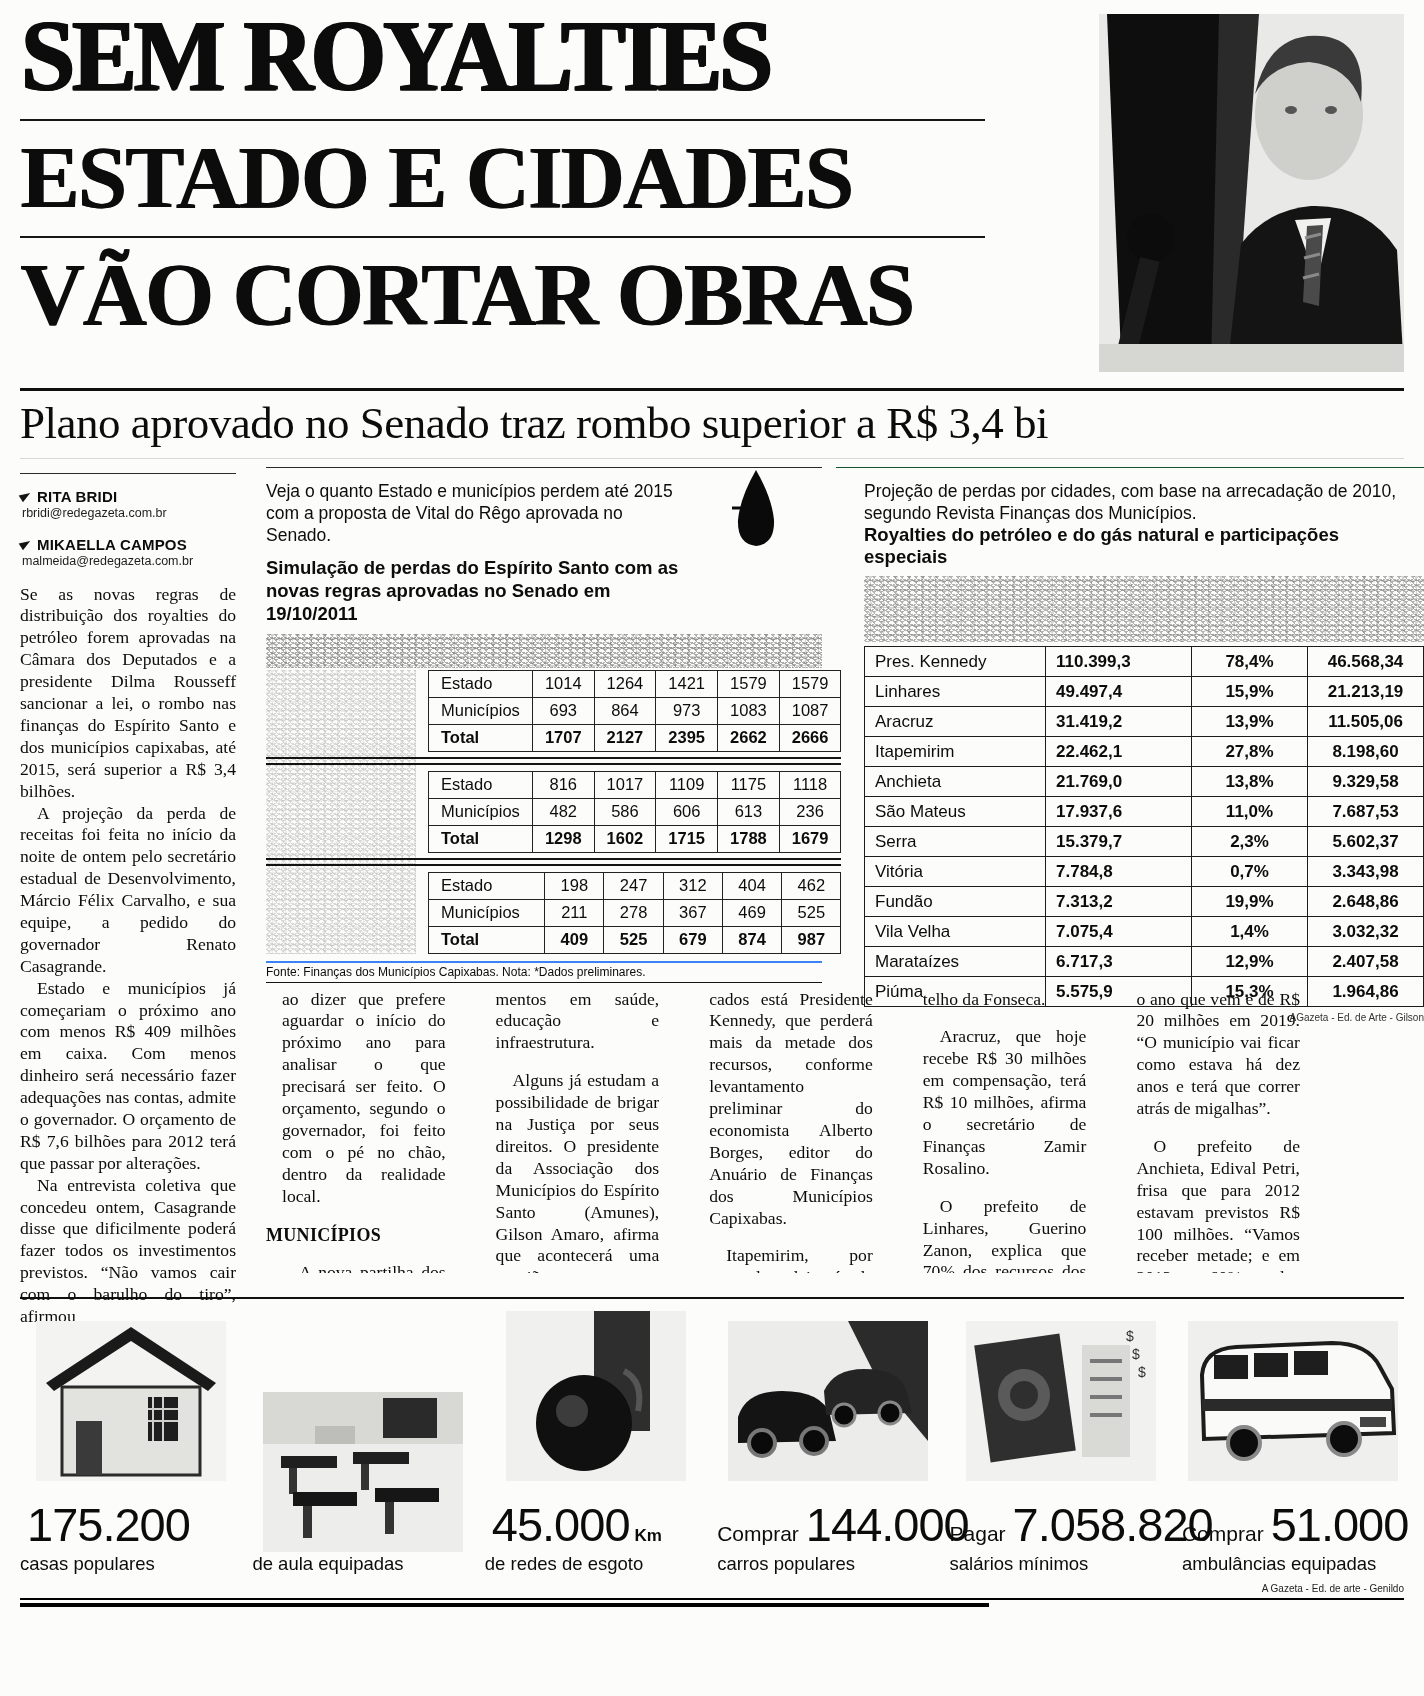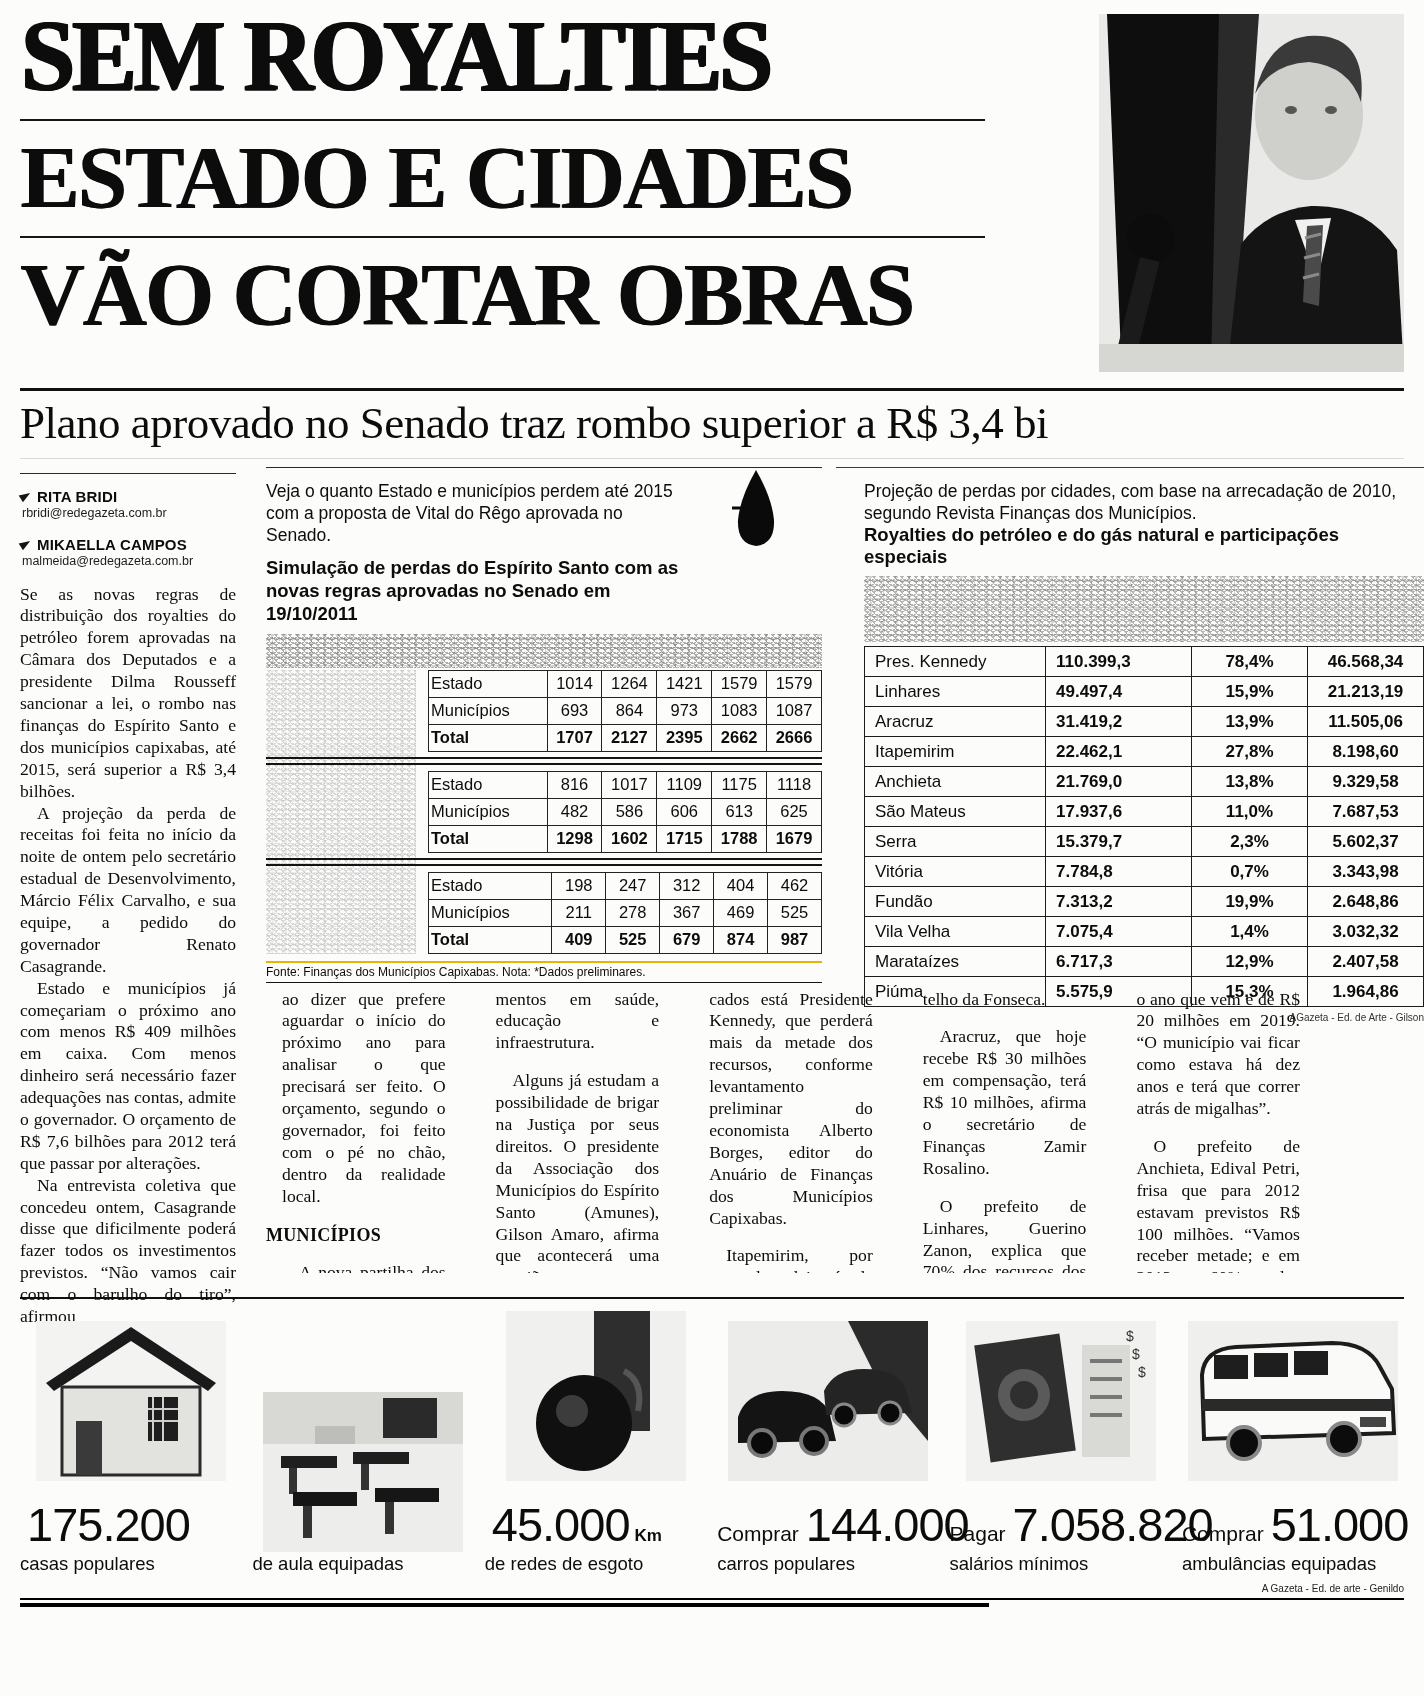--- a/index.html
+++ b/index.html
@@ -54,26 +54,26 @@
       repeating-conic-gradient(rgba(10,10,10,.40) 0 11%, transparent 0 29%),
       repeating-conic-gradient(rgba(10,10,10,.22) 0 7%, transparent 0 23%);
     background-size:7px 5px, 13px 9px;
   }
   .noise-strip{height:34px;margin:8px 0 2px 0;opacity:.8;}
   .tables-zone{display:flex;}
   .tables-left-noise{width:150px;flex:none;margin-right:12px;opacity:.35;}
   .mini-tables{flex:1;}
   table{border-collapse:collapse;font-family:"Liberation Sans",sans-serif;}
   .mini-tables table{width:100%;font-size:16.5px;}
-  .mini-tables td{border:1.6px solid #222;padding:1px 2px;height:24px;}
+  .mini-tables td{border:1.6px solid #222;padding:1px 12px;height:24px;}
   .mini-tables td.lbl{width:135px;text-align:left;}
   .mini-tables td.num{width:58px;text-align:center;}
   .mini-tables tr.total td{font-weight:bold;}
   .dbl-rule{border-top:2px solid #141414;border-bottom:2px solid #141414;height:4px;margin:5px 0 6px -162px;}
-  .fonte{font-size:12px;border-top:2px solid #eab308;border-bottom:1.5px solid #141414;padding:2px 0 3px 0;margin-top:7px;font-family:"Liberation Sans",sans-serif;}
+  .fonte{font-size:12px;border-top:2px solid #3b82f6;border-bottom:1.5px solid #141414;padding:2px 0 3px 0;margin-top:7px;font-family:"Liberation Sans",sans-serif;}
   .oil-drop{position:absolute;top:0px;right:42px;}
 
   
   .panel-right{flex:1;border-top:1px solid #14532d;padding-top:12px;font-family:"Liberation Sans",sans-serif;padding-left:28px;}
   .pr-intro{font-size:17.5px;line-height:1.28;width:560px;}
   .pr-title{font-weight:bold;font-size:18.5px;}
   .pr-noise{height:66px;margin:8px 0 4px 0;opacity:.75;}
   .city-table{width:100%;font-size:17px;}
   .city-table td{border:1.8px solid #1c1c1c;padding:2px 10px;height:25px;}
   .city-table td.city{width:160px;}
@@ -224,21 +224,21 @@
                       <td class="num">1109</td>
                       <td class="num">1175</td>
                       <td class="num">1118</td>
                     </tr>
                 <tr>
                       <td class="lbl">Municípios</td>
                       <td class="num">482</td>
                       <td class="num">586</td>
                       <td class="num">606</td>
                       <td class="num">613</td>
-                      <td class="num">625</td>
+                      <td class="num">236</td>
                     </tr>
                 <tr class="total">
                       <td class="lbl">Total</td>
                       <td class="num">1298</td>
                       <td class="num">1602</td>
                       <td class="num">1715</td>
                       <td class="num">1788</td>
                       <td class="num">1679</td>
                     </tr>
               </tbody>

